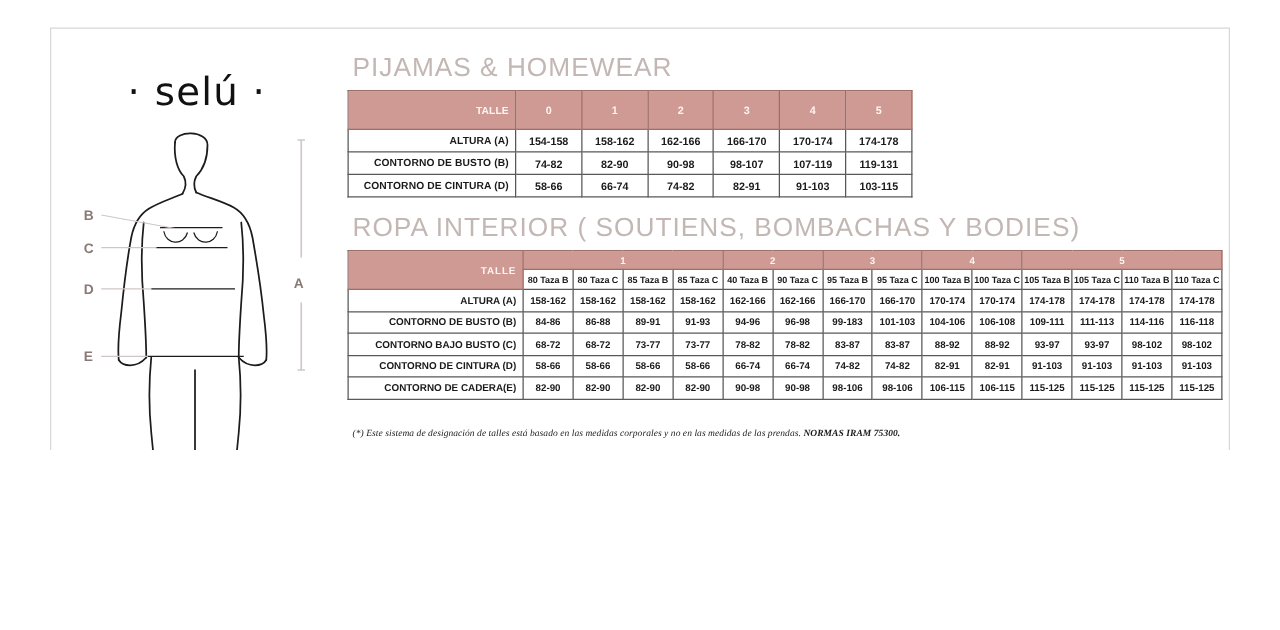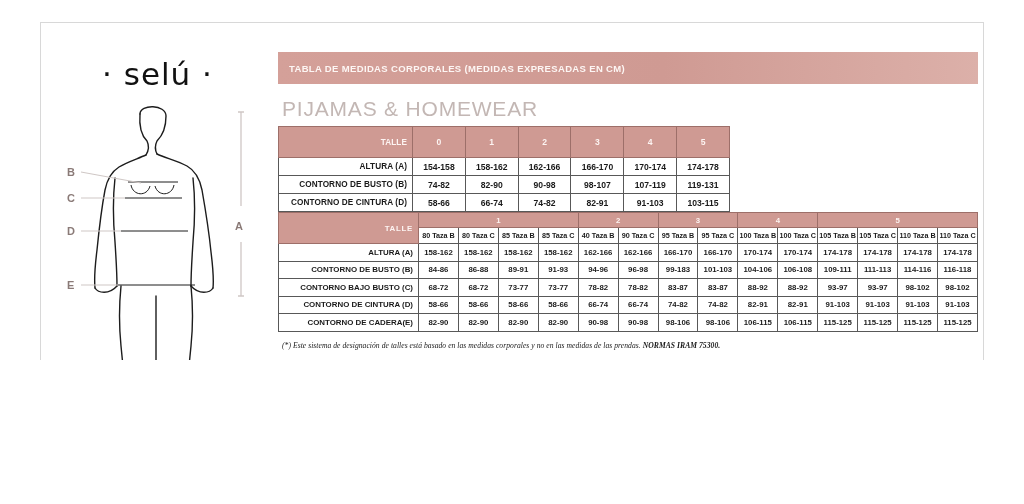--- a/index.html
+++ b/index.html
@@ -146,21 +146,21 @@
   }
   table.t2 .grp-cell { height: 14px; }
   table.t2 .cup-cell {
     height: 15px;
     font-size: 7.2px;
     font-weight: bold;
   }
   table.t2 .talle-span { height: 29px; }
 
   .footnote {
-    margin: 9px 0 0 4px;
+    margin: 22px 0 0 4px;
     font-family: "Liberation Serif", serif;
     font-style: italic;
     font-size: 7.6px;
     color: #1a1a1a;
     letter-spacing: .05px;
   }
   .footnote b { font-weight: bold; font-style: italic; }
 
   .lbl {
     font-family: "Liberation Sans", sans-serif;
@@ -229,23 +229,20 @@
         <text class="lbl" x="22" y="135">D</text>
         <text class="lbl" x="22" y="189">E</text>
         <text class="lbl" x="190" y="130">A</text>
       </svg>
     </div>
 
   </div>
 
   <div class="right-panel">
 
-    <div class="banner">
-      <span class="banner-text">TABLA DE MEDIDAS CORPORALES (MEDIDAS EXPRESADAS EN CM)</span>
-    </div>
 
     <div class="section-title">PIJAMAS &amp; HOMEWEAR</div>
     <table class="t1">
       <thead>
         <tr class="hdrrow">
           <th class="hdr hdr-talle rowlabel">TALLE</th>
           <th class="hdr hdr-num">0</th>
           <th class="hdr hdr-num">1</th>
           <th class="hdr hdr-num">2</th>
           <th class="hdr hdr-num">3</th>
@@ -277,20 +274,21 @@
           <td>58-66</td>
           <td>66-74</td>
           <td>74-82</td>
           <td>82-91</td>
           <td>91-103</td>
           <td>103-115</td>
         </tr>
       </tbody>
     </table>
 
+    <div class="section-title">ROPA INTERIOR ( SOUTIENS, BOMBACHAS Y BODIES)</div>
     <table class="t2">
       <thead>
         <tr>
           <th class="hdr hdr-talle rowlabel talle-span" rowspan="2">TALLE</th>
           <th class="hdr hdr-grp grp-cell" colspan="4">1</th>
           <th class="hdr hdr-grp grp-cell" colspan="2">2</th>
           <th class="hdr hdr-grp grp-cell" colspan="2">3</th>
           <th class="hdr hdr-grp grp-cell" colspan="2">4</th>
           <th class="hdr hdr-grp grp-cell" colspan="4">5</th>
         </tr>

